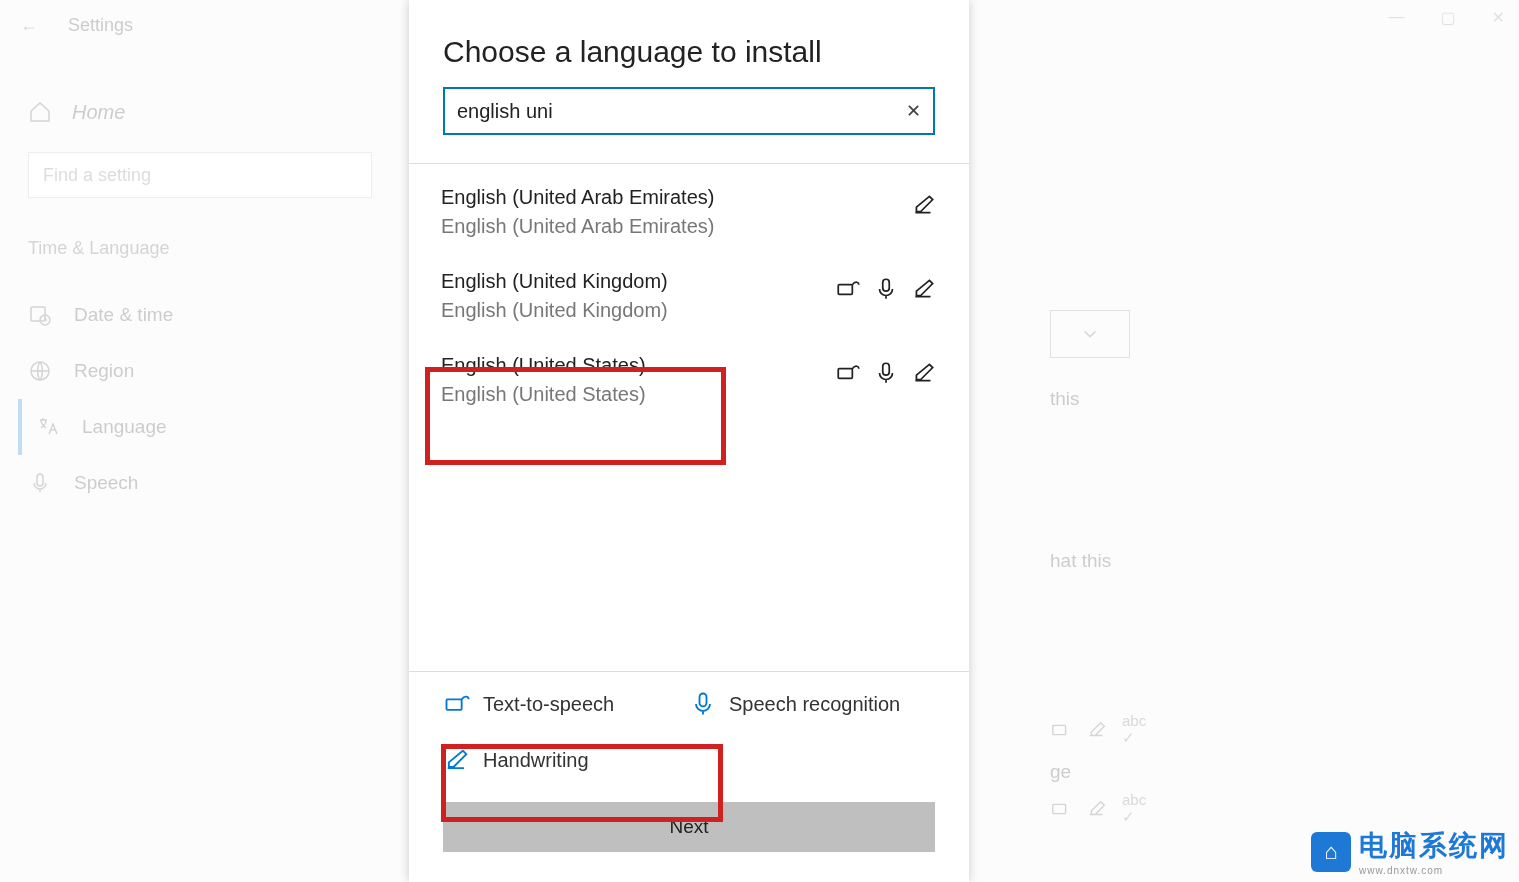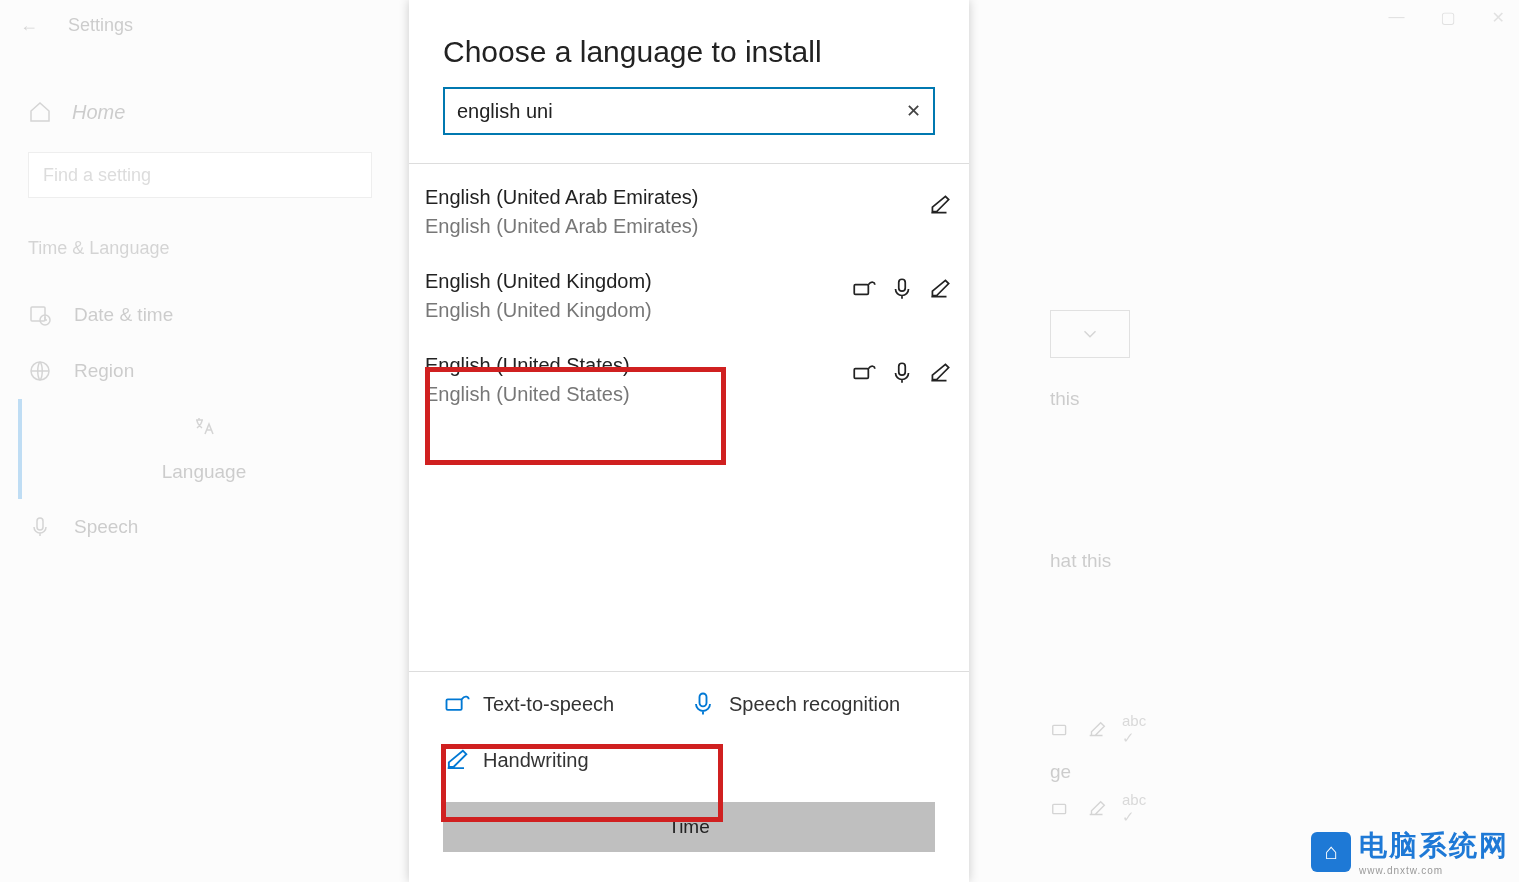--- a/index.html
+++ b/index.html
@@ -8,41 +8,41 @@
     
     .settings-bg { position: absolute; inset: 0; background: #f3f3f3; opacity: 0.55; }
     .settings-header { height: 50px; display: flex; align-items: center; padding-left: 20px; gap: 30px; }
     .back-arrow { font-size: 18px; color: #555; }
     .settings-title { font-size: 18px; color: #333; }
     .left-pane { width: 400px; padding: 20px 28px; }
     .home-row { display: flex; align-items: center; gap: 20px; font-size: 20px; color: #333; margin: 30px 0 28px 0; font-style: italic; }
     .find-setting { width: 100%; height: 46px; border: 1px solid #bbb; padding: 0 14px; font-size: 18px; color: #666; background: #fff; }
     .category { font-size: 18px; color: #555; margin: 40px 0 28px 0; }
     .nav-item { display: flex; align-items: center; gap: 22px; font-size: 19px; color: #333; padding: 16px 0; }
-    .nav-item.selected { border-left: 4px solid #0078d4; padding-left: 14px; margin-left: -10px; flex-direction: column; }
+    .nav-item.selected { border-left: 4px solid #0078d4; padding-left: 14px; margin-left: -10px; }
     .nav-icon { width: 24px; height: 24px; display: inline-flex; align-items: center; justify-content: center; color: #555; }
 
     .right-content { position: absolute; left: 1050px; top: 310px; width: 400px; color: #333; }
     .dropdown-bg { width: 80px; height: 48px; border: 1px solid #888; display: flex; align-items: center; justify-content: center; margin-bottom: 30px; }
     .partial-text { font-size: 19px; margin-bottom: 140px; }
     .feat-icons-row { display:flex; gap:14px; align-items:center; margin: 8px 0 14px 0;}
     .ge-txt { font-size: 19px; }
 
     
     .overlay { position: absolute; inset: 0; background: rgba(255,255,255,0.55); }
     .dialog { position: absolute; left: 409px; top: 0; width: 560px; height: 882px; background: #fff; box-shadow: 0 0 10px rgba(0,0,0,0.2); display: flex; flex-direction: column; }
     .dialog-title { font-size: 30px; font-weight: 400; color: #222; padding: 35px 34px 18px 34px; }
 
     .search-wrap { margin: 0 34px 0 34px; position: relative; }
     .search-input { width: 100%; height: 48px; border: 2px solid #0078b0; font-size: 20px; padding: 0 44px 0 12px; color: #222; outline: none; }
     .clear-x { position: absolute; right: 14px; top: 50%; transform: translateY(-50%); font-size: 18px; color: #444; cursor: pointer; }
 
     .divider { height: 1px; background: #ddd; margin: 28px 0 8px 0; }
 
-    .lang-list { padding: 0 16px; flex: 1; }
+    .lang-list { padding: 0 32px; flex: 1; }
     .lang-item { display: flex; justify-content: space-between; align-items: flex-start; padding: 14px 0 18px 0; }
     .lang-text .primary { font-size: 20px; color: #222; margin-bottom: 6px; }
     .lang-text .secondary { font-size: 20px; color: #777; }
     .lang-icons { display: flex; gap: 12px; align-items: center; padding-top: 6px; color: #333; }
     .lang-icons svg { width: 26px; height: 26px; }
     .highlight-us { position: absolute; left: 425px; top: 367px; width: 301px; height: 98px; border: 5px solid #d02020; pointer-events: none; }
 
     .feature-section { border-top: 1px solid #ddd; padding: 18px 34px 16px 34px; }
     .feature-grid { display: grid; grid-template-columns: 1fr 1fr; row-gap: 28px; }
     .feature { display: flex; align-items: center; gap: 12px; }
@@ -238,21 +238,21 @@
       <div class="feature">
         <svg viewBox="0 0 24 24" stroke-width="1.6">
             <path d="M4 19h14M17 4l3 3-11 11H5v-4z"></path>
           </svg>
         <span class="feature-label">Handwriting</span>
       </div>
     </div>
   </div>
 
   <div class="button-row">
-    <button class="btn next">Time</button>
+    <button class="btn next">Next</button>
   </div>
 </div>
 
 <div class="highlight-us"></div>
 <div class="highlight-next"></div>
 
 <div class="watermark">
   <div class="wm-logo">⌂</div>
   <div>
     <span class="wm-text">电脑系统网</span>

